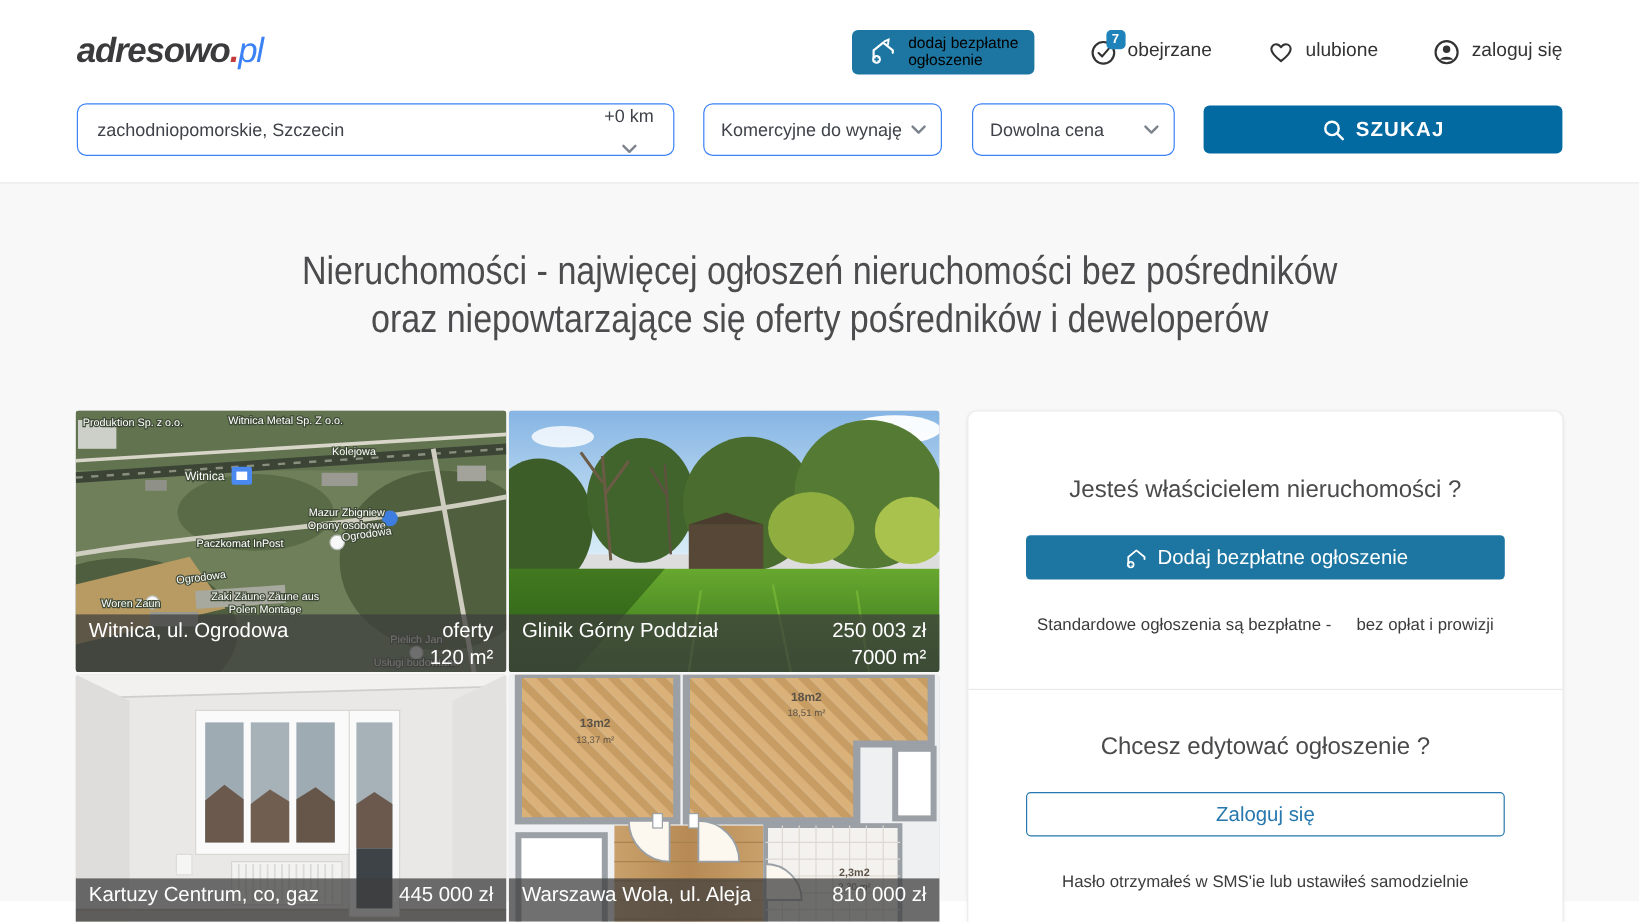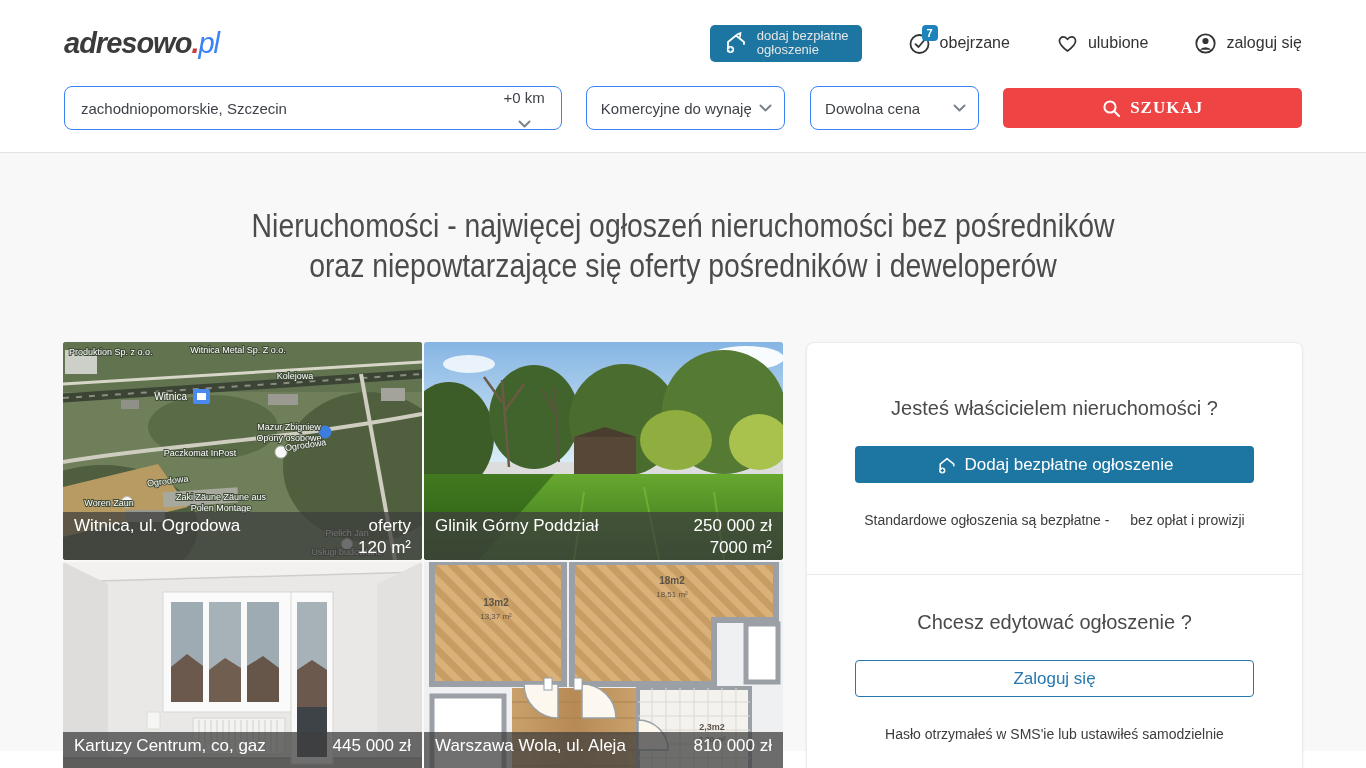--- a/index.html
+++ b/index.html
@@ -9,21 +9,21 @@
   
   .topbar { background:#fff; border-bottom:1px solid #e3e3e3;
     box-shadow:0 2px 5px rgba(0,0,0,.05); }
   .header-row { height:86px; display:flex; align-items:center;
     justify-content:space-between; padding:0 64px; }
   .logo { font-size:29px; font-style:italic; letter-spacing:-1px; cursor:pointer; }
   .logo .main { font-weight:700; color:#3b3b3d; }
   .logo .dot  { font-weight:700; color:#c43d3d; }
   .logo .tld  { font-weight:400; color:#3b82f6; }
   .header-right { display:flex; align-items:center; gap:46px; }
-  .add-btn { background:#1d76a1; color:#e5e5e5; border:none; border-radius:5px;
+  .add-btn { background:#1d76a1; color:#000000; border:none; border-radius:5px;
     display:flex; align-items:center; gap:8px; padding:6px 13px; height:37px;
     font-size:13px; line-height:14px; text-align:left; cursor:pointer;
     font-family:inherit; }
   .nav-item { display:flex; align-items:center; gap:9px; font-size:16px;
     color:#333; cursor:pointer; position:relative; }
   .nav-icon { position:relative; width:23px; height:23px; display:inline-flex; }
   .badge { position:absolute; top:-7px; right:-7px; min-width:16px; height:16px;
     background:#1e83ba; color:#fff; font-size:11px; font-weight:700;
     border-radius:4px; display:flex; align-items:center; justify-content:center;
     padding:0 3px; }
@@ -35,24 +35,24 @@
     background:#fff; display:flex; align-items:center; font-size:15px;
     color:#3f4349; }
   .loc-field { width:500px; padding:0 16px; justify-content:space-between;
     cursor:text; }
   .loc-right { display:flex; align-items:center; gap:14px; cursor:pointer;flex-direction:column; }
   .select-field { padding:0 12px 0 14px; justify-content:space-between;
     cursor:pointer; }
   .cat-field { width:200px; }
   .cat-field .val { max-width:150px; overflow:hidden; white-space:nowrap; }
   .price-field { width:170px; margin-left:1px;text-align:center; }
-  .search-btn { margin-left:auto; width:300px; height:40px; background:#ef4444;
+  .search-btn { margin-left:auto; width:300px; height:40px; background:#0369a1;
     border:none; border-radius:5px; color:#fff; font-size:17px; font-weight:700;
     letter-spacing:1px; display:flex; align-items:center; justify-content:center;
-    gap:9px; cursor:pointer; font-family:Liberation Serif, serif; }
+    gap:9px; cursor:pointer; font-family:Liberation Sans, sans-serif; }
 
   
   .content { background:#f8f8f8; height:598px; padding-top:53px; }
   .hero-title { text-align:center; font-size:33px; font-weight:400;
     color:#4c4c4e; line-height:40px; transform:scaleX(.86); }
   .main-row { display:flex; margin:0 63px; padding-top:56px; gap:23px;
     align-items:flex-start; }
 
   
   .listings { width:720px; display:grid; grid-template-columns:359px 359px;
@@ -271,21 +271,21 @@
           <rect x="150" y="95" width="62" height="45" fill="#564736"></rect>
           <path d="M150 95 L181 85 L212 95" fill="#4a3c2e"></path>
           <rect x="0" y="132" width="359" height="86" fill="url(#grass)"></rect>
           <path d="M0,132 L130,132 L55,218 L0,218 Z" fill="#1d4a10" opacity=".5"></path>
           <path d="M160,150 L150,218 M220,145 L235,218 M290,150 L300,218" stroke="#7fbf3a" stroke-width="2" opacity=".6"></path>
         </svg>
         </span>
         <div class="card-overlay">
           <span class="card-title">Glinik Górny Poddział</span>
           <span class="card-nums">
-            <span>250 000 zł</span><br><span>7000 m²</span>
+            <span>250 003 zł</span><br><span>7000 m²</span>
           </span>
         </div>
       </div>
 
       <div class="card">
         <span>
         <svg width="359" height="218" viewBox="0 0 359 218">
           <rect width="359" height="218" fill="#e9e8e6"></rect>
           <polygon points="0,0 359,0 359,10 0,20" fill="#f2f1ef"></polygon>
           <path d="M0,20 L359,10" stroke="#cfcecb" stroke-width="1.5"></path>

